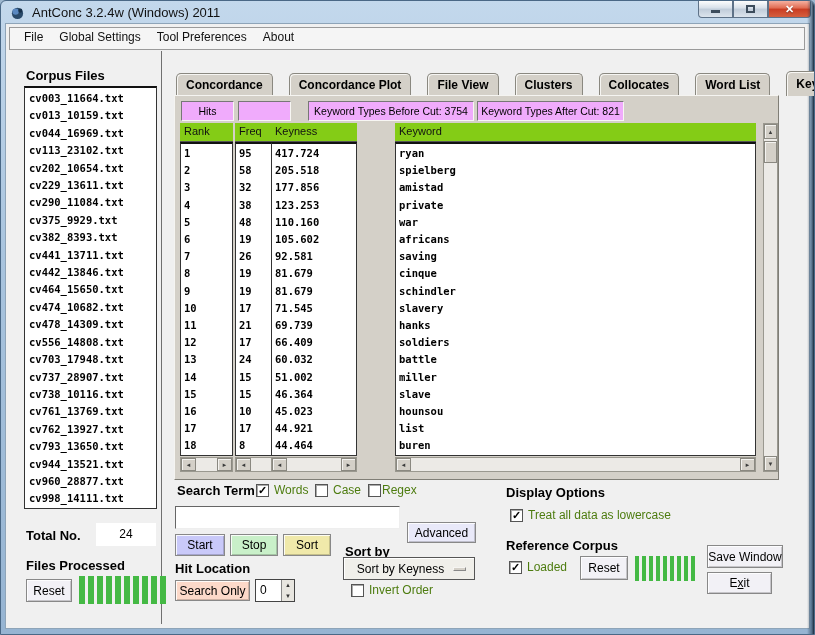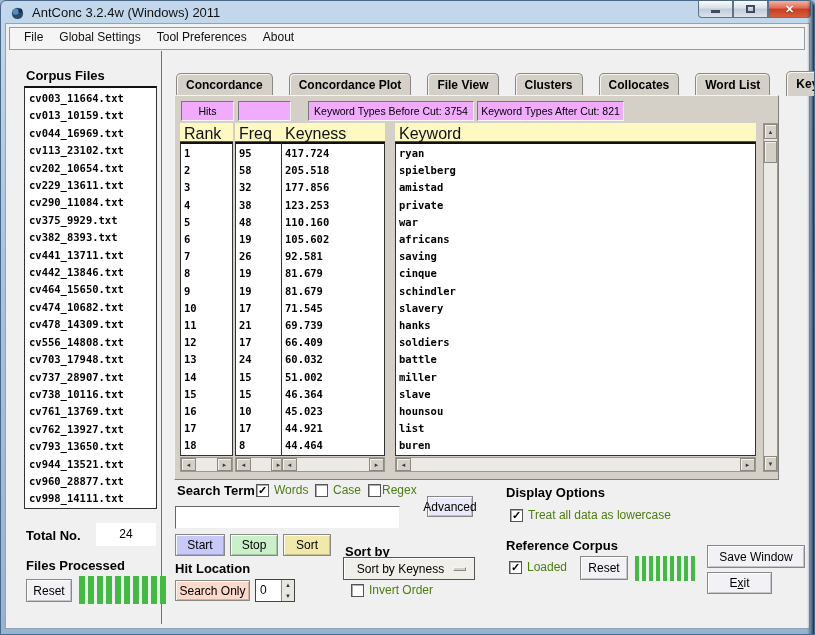--- a/index.html
+++ b/index.html
@@ -62,21 +62,21 @@
   .tab.active { height:25px; position:relative; z-index:3; box-shadow:inset 1px 1px 0 #f8f7f4; }
 
   
   .panel { position:absolute; left:168px; top:71px; width:605px; height:385px; background:#d4d0c8;
     border:1px solid #807e76; border-top-color:#f5f4f1; border-left-color:#f5f4f1; z-index:2; }
   .stat-box { position:absolute; top:5px; height:20px; background:#f0abfc; border:1px solid #777;
     border-bottom-color:#f7f6f3; border-right-color:#f7f6f3; font-size:10.5px; color:#000;
     display:flex; align-items:center; justify-content:center; white-space:nowrap; }
 
   .col { position:absolute; top:27px; display:flex; flex-direction:column; height:349px; }
-  .col-header { height:19px; font-size:16px; color:#111; padding:2px 0 0 4px; background:#fef9c3;
+  .col-header { height:19px; font-size:11px; color:#111; padding:2px 0 0 4px; background:#84cc16;
     border-bottom:1px solid #555; white-space:nowrap; }
   .col-list { flex:1; background:#fff; border:1px solid #333; border-top:2px solid #111; overflow:hidden; padding:1px 0 0 3px; }
   .cell { font-family:"DejaVu Sans Mono", monospace; font-weight:bold; font-size:10.5px; line-height:17.2px;
     color:#000; white-space:nowrap; cursor:default; }
   .hscroll { height:15px; margin-top:1px; background:#eceae6; border:1px solid #9a988f; display:flex; justify-content:space-between; }
   .sbtn { width:15px; height:13px; background:#d4d0c8; border:1px solid #8a8880;
     box-shadow:inset 1px 1px 0 #f4f3f0; display:flex; align-items:center; justify-content:center;
     font-size:6px; color:#3c3c3c; cursor:pointer; }
   .vscroll { position:absolute; left:588px; top:27px; width:15px; height:349px; background:#eceae6;
     border:1px solid #9a988f; display:flex; flex-direction:column; }
@@ -86,38 +86,38 @@
   .vspacer { flex:1; }
 
   
   .blabel { position:absolute; font-size:13px; font-weight:bold; color:#000; white-space:nowrap; }
   .clabel { position:absolute; font-size:12px; color:#4d7c0f; white-space:nowrap; cursor:default; }
   .cb { position:absolute; width:13px; height:13px; background:#fff; border:1px solid #555;
     box-shadow:inset 1px 1px 0 #aaa; font-size:11px; font-weight:bold; line-height:11px; text-align:center; color:#000; cursor:pointer; }
   .search-input { position:absolute; left:169px; top:482px; width:225px; height:23px; background:#fff;
     border:1px solid #666; border-bottom-color:#eee; border-right-color:#eee; font-size:12px; padding:0 4px;
     font-family:"Liberation Sans",sans-serif; }
-  .advanced-btn { position:absolute; left:401px; top:472px; width:46px; height:21px; background:var(--accent-lavender,#e8e8f8);margin-left:20px; }
+  .advanced-btn { position:absolute; left:401px; top:498px; width:69px; height:21px; background:var(--accent-lavender,#e8e8f8); }
   .start-btn { position:absolute; left:169px; top:510px; width:50px; height:22px; background:var(--accent-blue,#c8c8f8); }
   .stop-btn  { position:absolute; left:224px; top:510px; width:48px; height:22px; background:var(--accent-green,#c8f0c8); }
   .sort-btn  { position:absolute; left:277px; top:510px; width:48px; height:22px; background:var(--accent-yellow,#f0e8a8); }
   .search-only-btn { position:absolute; left:169px; top:556px; width:75px; height:21px; background:var(--accent-pink,#fcd8c8); }
   .spinner { position:absolute; left:249px; top:555px; width:40px; height:23px; background:#fff; border:1px solid #444; display:flex; }
   .spin-val { flex:1; font-size:12px; padding:3px 0 0 4px; }
   .spin-arrows { width:13px; border-left:1px solid #888; display:flex; flex-direction:column; }
   .spin-arrows span { flex:1; font-size:6px; color:#333; background:#e8e6e0; display:flex; align-items:center; justify-content:center; cursor:pointer; }
   .sort-dropdown { position:absolute; left:337px; top:533px; width:132px; height:23px; background:#f0efea;
     border:1px solid #555; box-shadow:inset 1px 1px 0 #fff; display:flex; align-items:center; cursor:pointer; }
   .sort-dropdown .dd-text { flex:1; font-size:12px; text-align:center; padding-left:4px; }
   .dd-indicator { width:13px; height:4px; margin-right:8px; background:#d4d0c8;
     border:1px solid #888; border-top-color:#f6f5f2; border-left-color:#f6f5f2; }
   .rc-reset { position:absolute; left:574px; top:532px; width:48px; height:24px; }
   .rc-bar { position:absolute; left:629px; top:532px; width:61px; height:25px; }
   .rc-bar i { width:4px; }
-  .save-btn { position:absolute; left:701px; top:521px; width:98px; height:23px;text-align:right; }
+  .save-btn { position:absolute; left:701px; top:521px; width:76px; height:23px;text-align:right; }
   .exit-btn { position:absolute; left:701px; top:548px; width:65px; height:22px; }
 </style>
 </head>
 <body>
 
 <div class="window">
 
   <div class="titlebar">
     <svg class="app-icon" viewBox="0 0 16 16">
       <circle cx="8" cy="9" r="6" fill="#2a4a6a"></circle>
@@ -263,21 +263,21 @@
             <div class="cell">10</div>
             <div class="cell">17</div>
             <div class="cell">8</div>
           </div>
         <div class="hscroll">
           <span class="sbtn">◄</span>
           <span class="sbtn">►</span>
         </div>
       </div>
 
-      <div class="col" style="left:106px; width:104px;">
+      <div class="col" style="left:96px; width:86px;">
         <div class="col-header">Keyness</div>
         <div class="col-list">
 
         <div class="cell">417.724</div>
             <div class="cell">205.518</div>
             <div class="cell">177.856</div>
             <div class="cell">123.253</div>
             <div class="cell">110.160</div>
             <div class="cell">105.602</div>
             <div class="cell">92.581</div>

